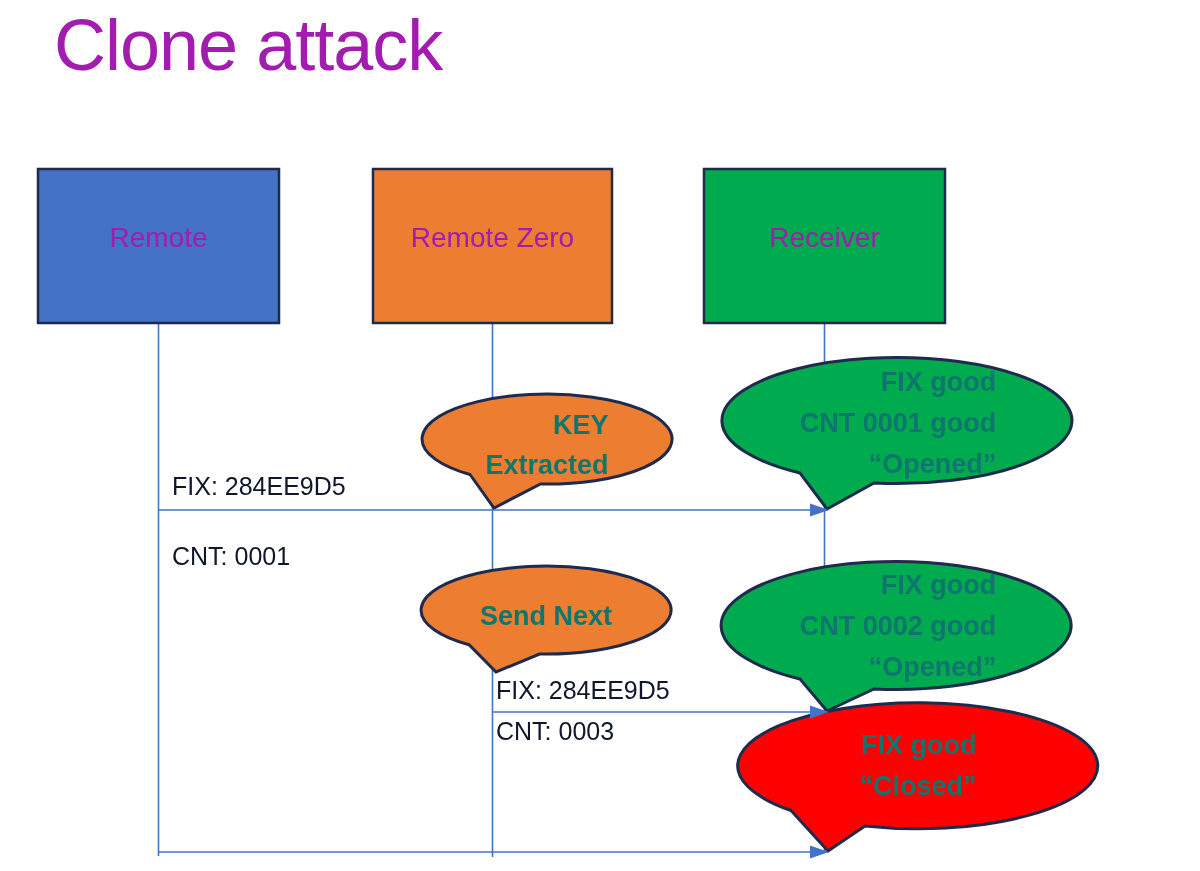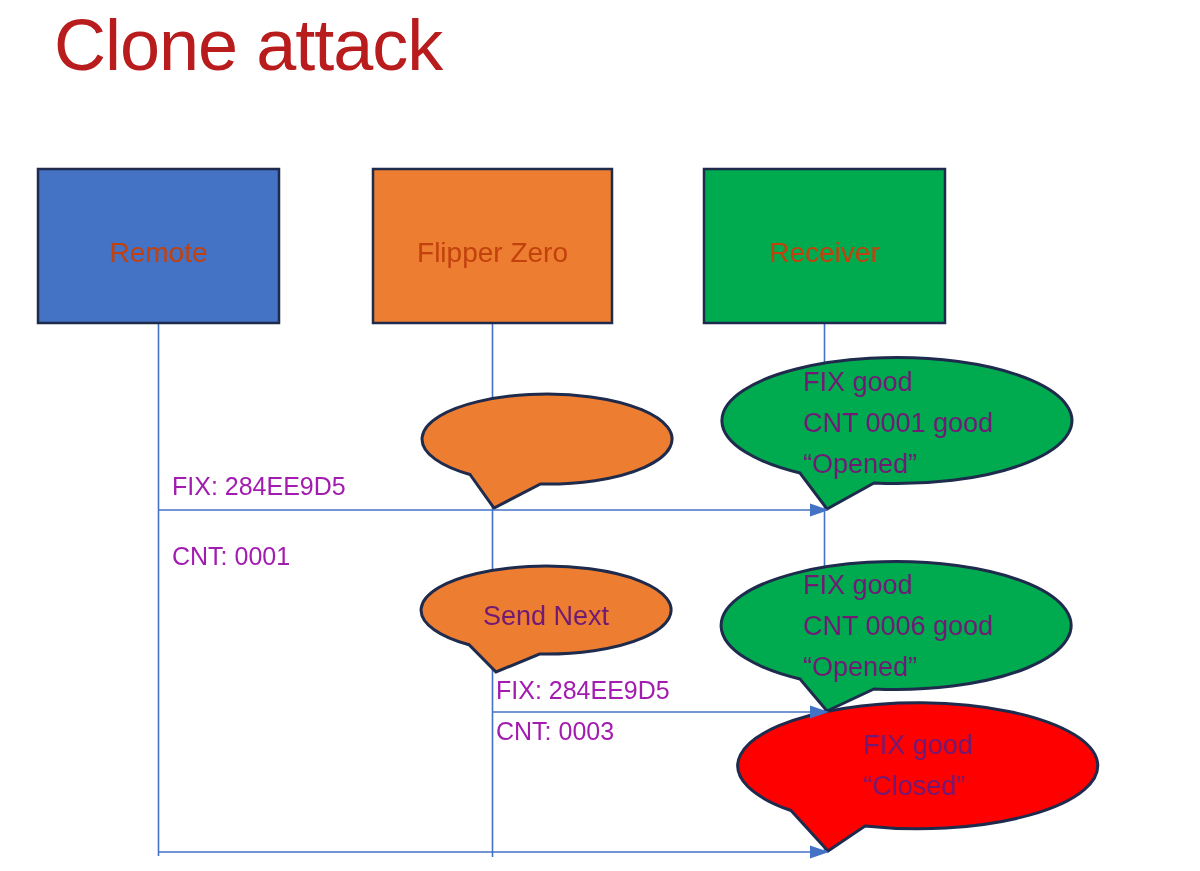--- a/index.html
+++ b/index.html
@@ -6,35 +6,35 @@
   #slide{
     position:relative;
     width:1200px;height:871px;
     background:#ffffff;
     font-family:"Liberation Sans", sans-serif;
     overflow:hidden;
   }
   #diagram-svg{position:absolute;left:0;top:0;}
   .slide-title{
     position:absolute;left:54px;top:4px;
-    font-size:72px;font-weight:300;color:#b91c1c;
+    font-size:72px;font-weight:300;color:#a21caf;
     letter-spacing:-1px;white-space:nowrap;
   }
   .actor-label{
-    position:absolute;height:154px;top:176px;
+    position:absolute;height:154px;top:161px;
     display:flex;align-items:center;justify-content:center;
-    color:#c2410c;font-size:28px;white-space:nowrap;
+    color:#a21caf;font-size:28px;white-space:nowrap;
   }
   .msg-label{
-    position:absolute;color:#a21caf;font-size:25px;white-space:nowrap;
+    position:absolute;color:#0f172a;font-size:25px;white-space:nowrap;
   }
   .callout-text{
     position:absolute;transform:translate(-50%,-50%);
-    color:#701a75;font-size:27px;line-height:40px;
-    text-align:left;white-space:nowrap;
+    color:#0f766e;font-size:27px;line-height:40px;
+    text-align:right;white-space:nowrap;font-weight:bold;
   }
 </style>
 </head>
 <body>
 
 <div id="slide">
 
   <svg id="diagram-svg" width="1200" height="871" viewBox="0 0 1200 871">
 
     <line x1="158.5" y1="323" x2="158.5" y2="856" stroke-width="1.6" stroke="#4472C4"></line>
@@ -55,42 +55,46 @@
     <polygon points="829,510 810,503.5 810,516.5" fill="#4472C4"></polygon>
     <line x1="492" y1="712" x2="813" y2="712" stroke-width="1.6" stroke="#4472C4"></line>
     <polygon points="829,712 810,705.5 810,718.5" fill="#4472C4"></polygon>
     <line x1="159" y1="852" x2="813" y2="852" stroke-width="1.6" stroke="#4472C4"></line>
     <polygon points="829,852 810,845.5 810,858.5" fill="#4472C4"></polygon>
   </svg>
 
   <div class="slide-title">Clone attack</div>
 
   <div class="actor-label" style="left:38px;width:241px;">Remote</div>
-  <div class="actor-label" style="left:373px;width:239px;">Flipper Zero</div>
+  <div class="actor-label" style="left:373px;width:239px;">Remote Zero</div>
   <div class="actor-label" style="left:704px;width:241px;text-align:right;">Receiver</div>
 
   <div class="msg-label" style="left:172px;top:472px;">FIX: 284EE9D5</div>
   <div class="msg-label" style="left:172px;top:542px;">CNT: 0001</div>
   <div class="msg-label" style="left:496px;top:676px;">FIX: 284EE9D5</div>
   <div class="msg-label" style="left:496px;top:717px;">CNT: 0003</div>
 
+  <div class="callout-text" style="left:547px;top:445px;">
+    <div>KEY</div>
+    <div>Extracted</div>
+  </div>
 
   <div class="callout-text" style="left:898px;top:423px;line-height:41px;">
     <div>FIX good</div>
     <div>CNT 0001 good</div>
     <div>“Opened”</div>
   </div>
 
   <div class="callout-text" style="left:546px;top:616px;">
     <div>Send Next</div>
   </div>
 
   <div class="callout-text" style="left:898px;top:626px;line-height:41px;">
     <div>FIX good</div>
-    <div>CNT 0006 good</div>
+    <div>CNT 0002 good</div>
     <div>“Opened”</div>
   </div>
 
   <div class="callout-text" style="left:918px;top:766px;line-height:41px;">
     <div>FIX good</div>
     <div>“Closed”</div>
   </div>
 
 </div>
 

